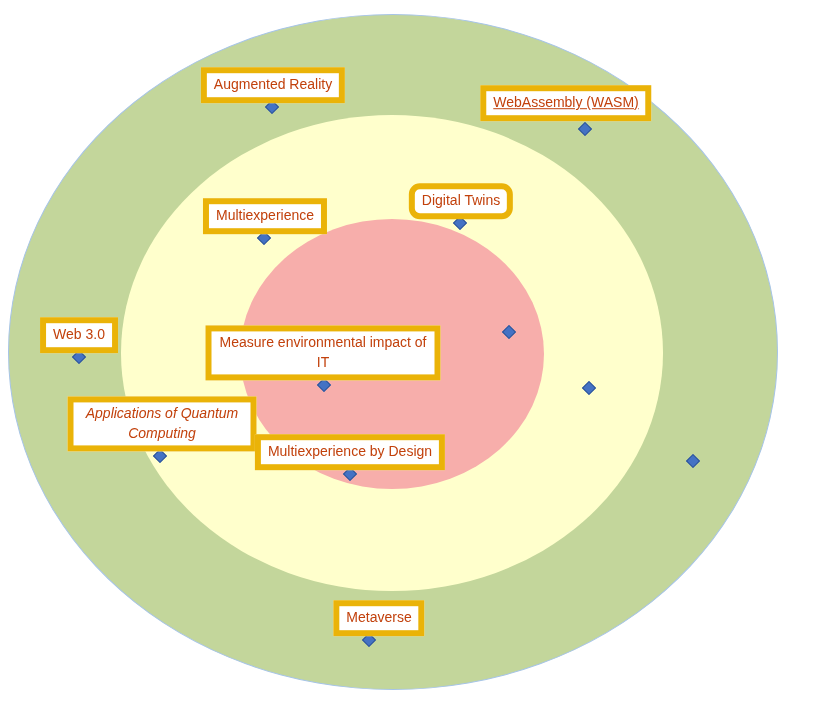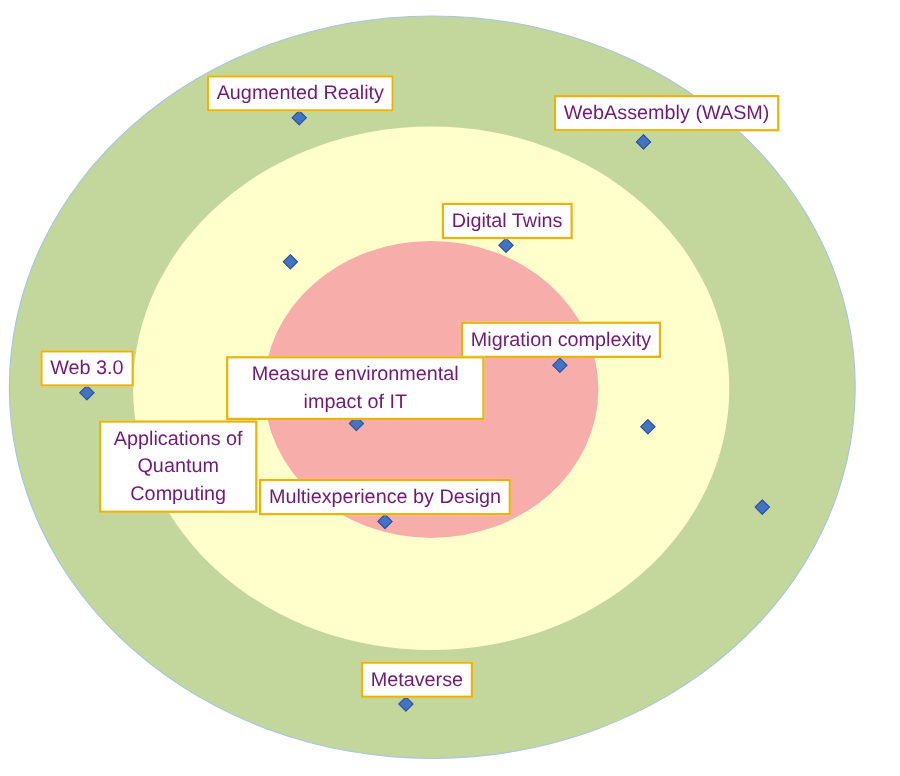--- a/index.html
+++ b/index.html
@@ -27,23 +27,23 @@
     position: absolute;
     width: 10px;
     height: 10px;
     transform: translate(-50%, -50%) rotate(45deg);
     box-sizing: border-box;
   }
   .pt-label {
     position: absolute;
     transform: translate(-50%, -50%);
     background: #ffffff;
-    border: 2px solid #eab308;
-    color: #701a75;
-    font-size: 18px;
+    border: 6px solid #eab308;
+    color: #c2410c;
+    font-size: 14px;
     line-height: 1.4;
     padding: 2px 7px;
     text-align: center;
     white-space: nowrap;
     box-sizing: border-box;
   }
   .pt-label.wrap {
     white-space: normal;
   }
 </style>
@@ -53,32 +53,32 @@
 <div class="canvas">
   <div class="layer">
       <div class="ring" style="left: 8px; top: 14px; width: 768px; height: 674px; background: rgb(195, 214, 155); border: 1px solid rgb(166, 196, 231);"></div>
       <div class="ring" style="left: 121px; top: 115px; width: 542px; height: 476px; background: rgb(255, 255, 204);"></div>
       <div class="ring" style="left: 240px; top: 219px; width: 304px; height: 270px; background: rgb(247, 174, 171);"></div>
     </div>
   <div class="layer">
       <div class="marker" style="left: 272px; top: 107px; width: 10px; height: 10px; background: rgb(68, 114, 196); border: 1px solid rgb(47, 85, 151);"></div>
       <div class="pt-label" style="left: 273px; top: 85px;">Augmented Reality</div>
       <div class="marker" style="left: 585px; top: 129px; width: 10px; height: 10px; background: rgb(68, 114, 196); border: 1px solid rgb(47, 85, 151);"></div>
-      <div class="pt-label" style="left: 606px; top: 103px;">WebAssembly (WASM)</div>
+      <div class="pt-label" style="left: 566px; top: 103px; text-decoration: underline;">WebAssembly (WASM)</div>
       <div class="marker" style="left: 460px; top: 223px; width: 10px; height: 10px; background: rgb(68, 114, 196); border: 1px solid rgb(47, 85, 151);"></div>
-      <div class="pt-label" style="left: 461px; top: 201px;">Digital Twins</div>
+      <div class="pt-label" style="left: 461px; top: 201px; border-radius: 11px;">Digital Twins</div>
       <div class="marker" style="left: 264px; top: 238px; width: 10px; height: 10px; background: rgb(68, 114, 196); border: 1px solid rgb(47, 85, 151);"></div>
+      <div class="pt-label" style="left: 265px; top: 216px;">Multiexperience</div>
       <div class="marker" style="left: 509px; top: 332px; width: 10px; height: 10px; background: rgb(68, 114, 196); border: 1px solid rgb(47, 85, 151);"></div>
-      <div class="pt-label" style="left: 510px; top: 309px;">Migration complexity</div>
       <div class="marker" style="left: 79px; top: 357px; width: 10px; height: 10px; background: rgb(68, 114, 196); border: 1px solid rgb(47, 85, 151);"></div>
       <div class="pt-label" style="left: 79px; top: 335px;">Web 3.0</div>
       <div class="marker" style="left: 324px; top: 385px; width: 10px; height: 10px; background: rgb(68, 114, 196); border: 1px solid rgb(47, 85, 151);"></div>
       <div class="pt-label wrap" style="left: 323px; top: 353px; width: 235px;">Measure environmental impact of IT</div>
       <div class="marker" style="left: 589px; top: 388px; width: 10px; height: 10px; background: rgb(68, 114, 196); border: 1px solid rgb(47, 85, 151);"></div>
       <div class="marker" style="left: 160px; top: 456px; width: 10px; height: 10px; background: rgb(68, 114, 196); border: 1px solid rgb(47, 85, 151);"></div>
-      <div class="pt-label wrap" style="left: 162px; top: 424px; width: 144px;">Applications of Quantum Computing</div>
+      <div class="pt-label wrap" style="left: 162px; top: 424px; width: 189px; font-style: italic;">Applications of Quantum Computing</div>
       <div class="marker" style="left: 350px; top: 474px; width: 10px; height: 10px; background: rgb(68, 114, 196); border: 1px solid rgb(47, 85, 151);"></div>
       <div class="pt-label" style="left: 350px; top: 452px;">Multiexperience by Design</div>
       <div class="marker" style="left: 693px; top: 461px; width: 10px; height: 10px; background: rgb(68, 114, 196); border: 1px solid rgb(47, 85, 151);"></div>
       <div class="marker" style="left: 369px; top: 640px; width: 10px; height: 10px; background: rgb(68, 114, 196); border: 1px solid rgb(47, 85, 151);"></div>
       <div class="pt-label" style="left: 379px; top: 618px;">Metaverse</div>
     </div>
 </div>
 
 </body></html>

